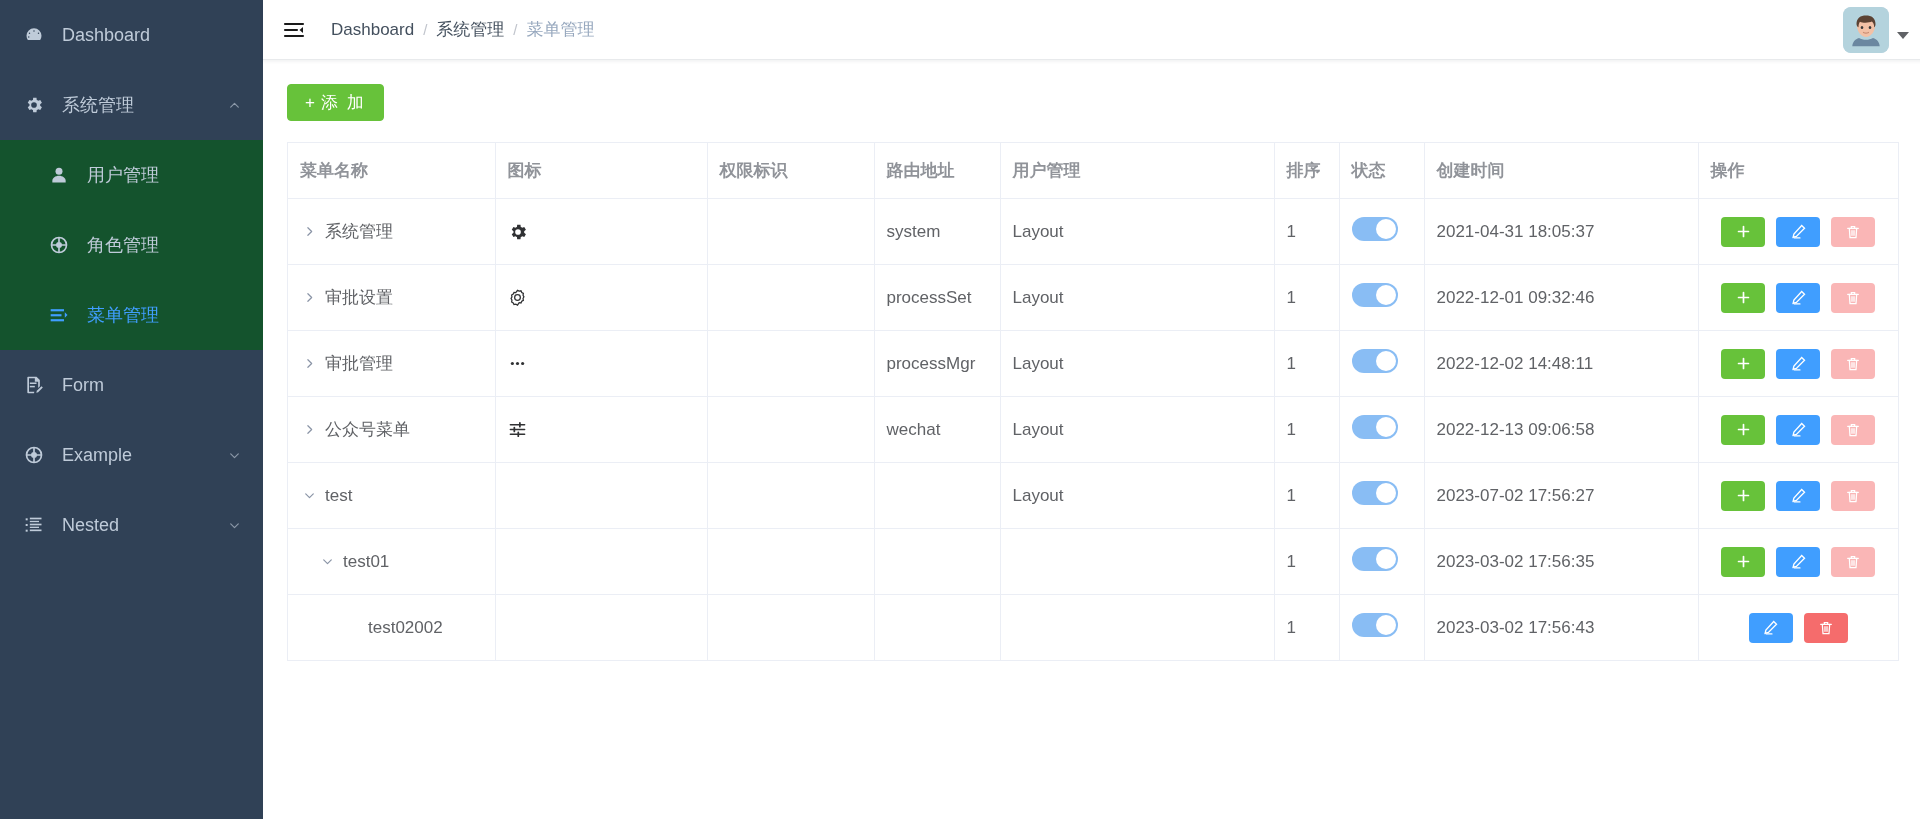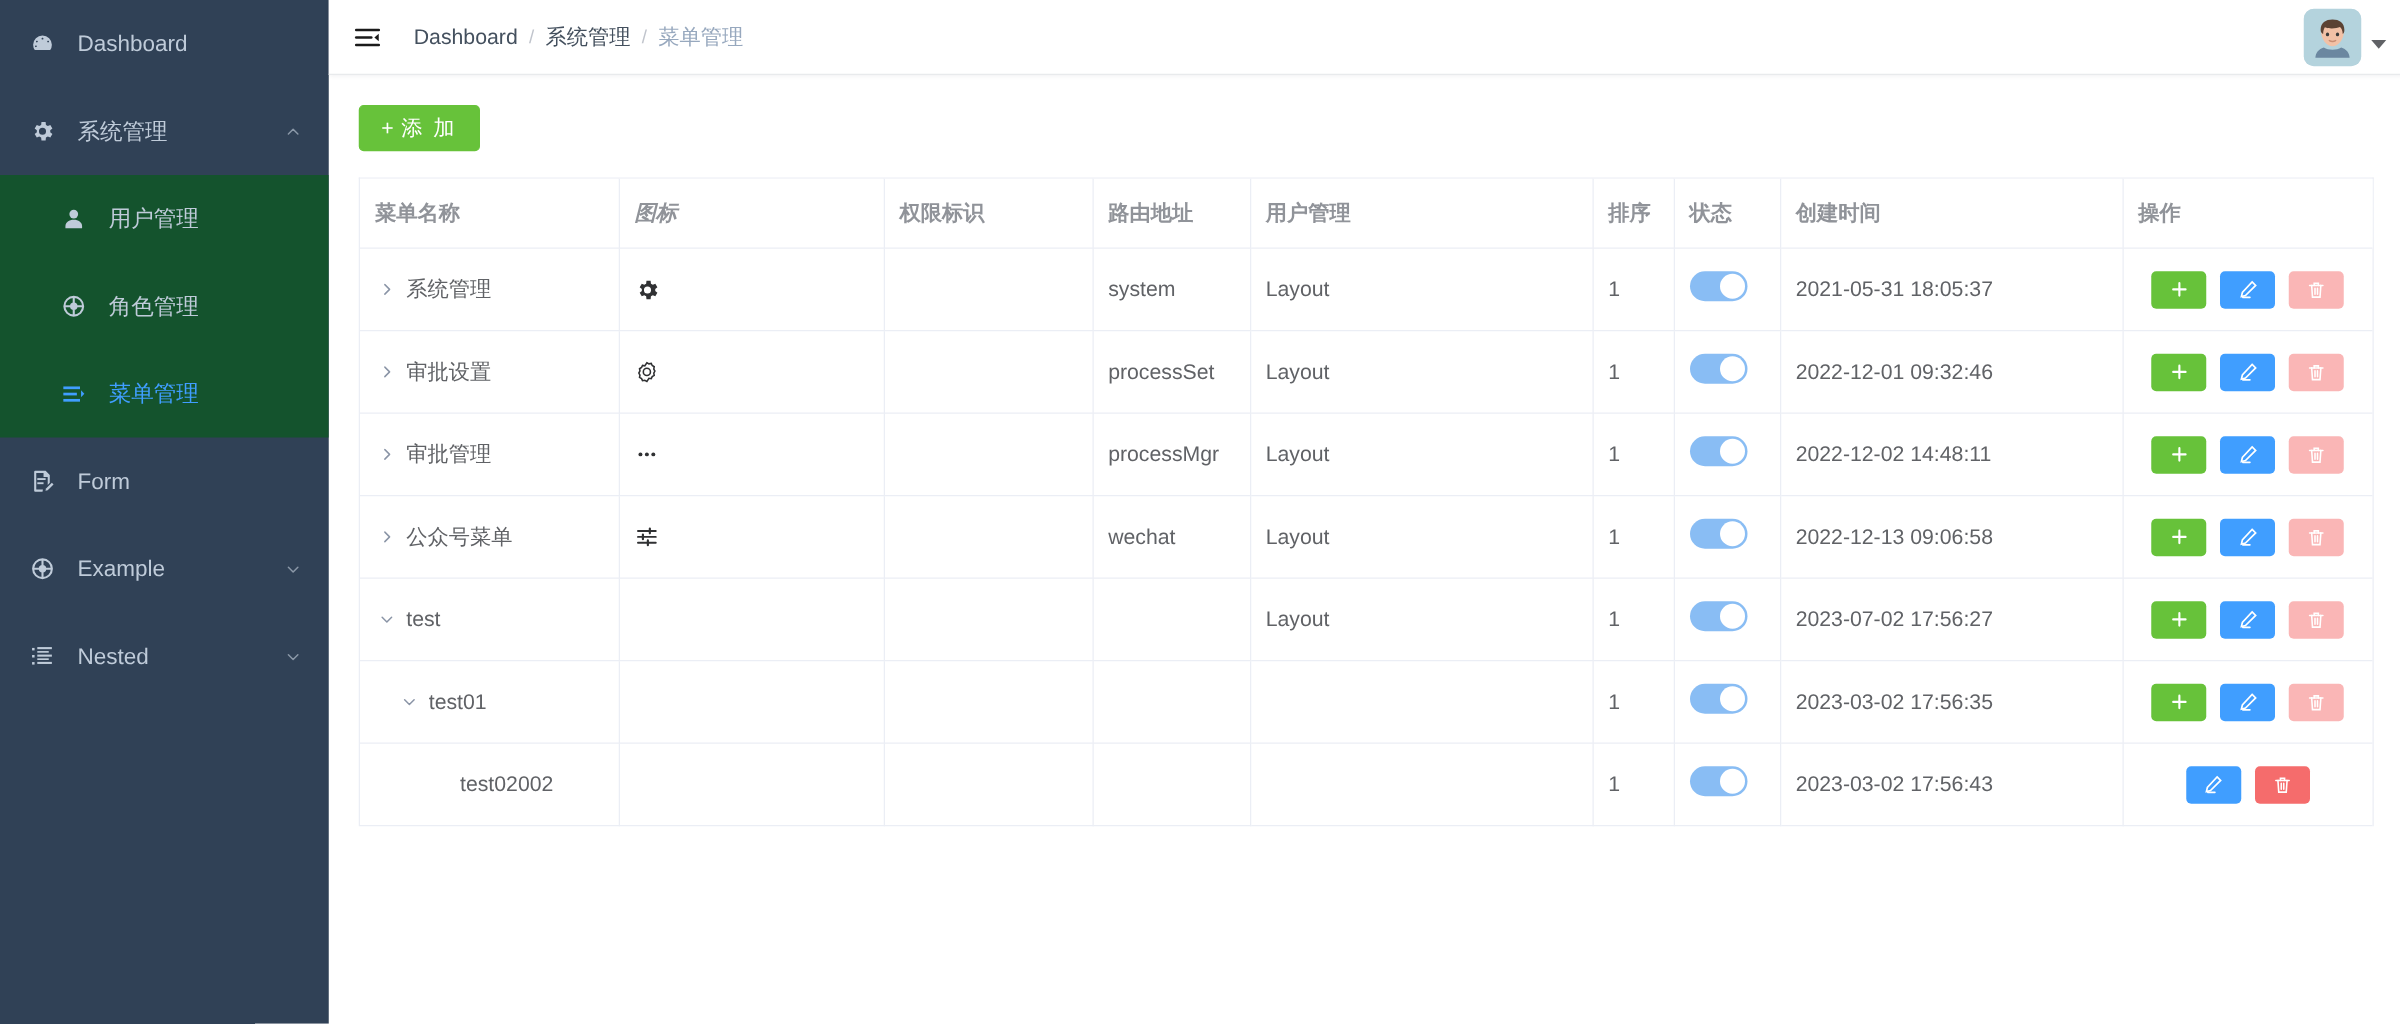--- a/index.html
+++ b/index.html
@@ -92,21 +92,21 @@
     height: 52px;
   }
   table.data td {
     font-size: 17px; color: #606266;
     padding: 12px; border-bottom: 1px solid #ebeef5;
     border-right: 1px solid #ebeef5;
     height: 66px; vertical-align: middle;
   }
   table.data th:last-child, table.data td:last-child { border-right: none; }
   th.c-name   { width: 207px; }
-  th.c-icon   { width: 212px; font-style: italic; }
+  th.c-icon   { width: 212px; }
   th.c-perm   { width: 167px; }
   th.c-route  { width: 126px; }
   th.c-sort   { width: 65px; margin-left: 28px; }
   th.c-status { width: 85px; }
   th.c-ops    { width: 200px; text-align: center; }
   td.c-ops { text-align: center; }
 
   .tree-cell { display: flex; align-items: center; }
   .tree-arrow {
     flex: 0 0 18px; width: 18px; height: 18px;
@@ -324,21 +324,21 @@
                     <svg width="20" height="20" viewBox="0 0 24 24" fill="currentColor">
                       <path d="M19.4 13a7.8 7.8 0 000-2l2.1-1.6-2-3.4-2.4 1a7.6 7.6 0 00-1.8-1L15 3.2h-4l-.3 2.7a7.6 7.6 0 00-1.8 1l-2.4-1-2 3.4L6.6 11a7.8 7.8 0 000 2l-2.1 1.6 2 3.4 2.4-1c.5.4 1.1.8 1.8 1l.3 2.8h4l.3-2.8c.6-.2 1.2-.6 1.8-1l2.4 1 2-3.4-2.1-1.6zM12 15.4A3.4 3.4 0 1112 8.6a3.4 3.4 0 010 6.8z"></path>
                     </svg>
                   </span>
                 </td>
                 <td></td>
                 <td>system</td>
                 <td>Layout</td>
                 <td>1</td>
                 <td><span class="switch"></span></td>
-                <td>2021-05-31 18:05:37</td>
+                <td>2021-04-31 18:05:37</td>
                 <td class="c-ops">
                   <div class="ops">
                     <button class="opbtn green">
                       <svg width="17" height="17" viewBox="0 0 24 24" fill="none" stroke="#fff" stroke-width="2.4" stroke-linecap="round">
                         <path d="M12 5v14M5 12h14"></path>
                       </svg>
                     </button>
                     <button class="opbtn blue">
                       <svg width="17" height="17" viewBox="0 0 24 24" fill="none" stroke="#fff" stroke-width="1.9" stroke-linecap="round">
                         <path d="M16.5 3.5l4 4L9 19l-4.6 1.1L5.5 15.5z"></path>

